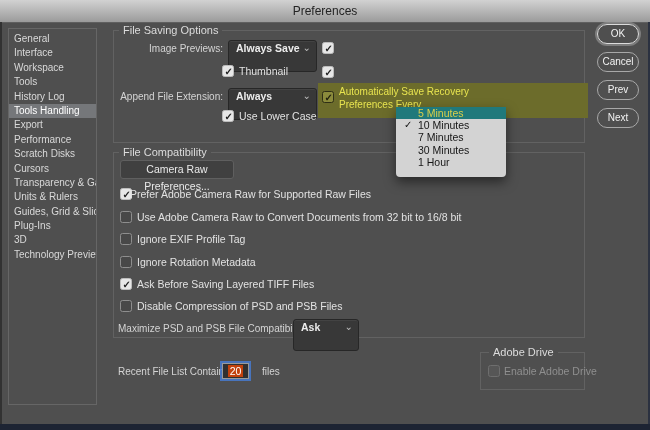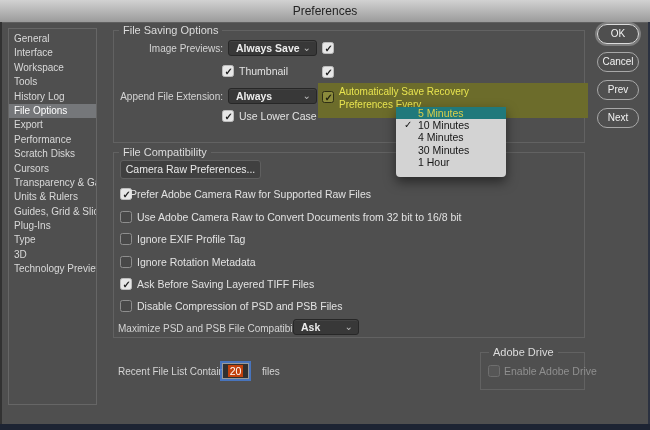--- a/index.html
+++ b/index.html
@@ -57,21 +57,21 @@
   }
   .cb.off{background:#484848;border:1px solid #8e8e8e;}
   .cb.hl{background:#8b8b3c;border:1px solid #2f2f16;}
   .cb.hl::after{
     content:"\2713";position:absolute;left:1.5px;top:-0.5px;
     font-size:10px;font-weight:bold;color:#20200d;line-height:12px;
   }
   .cb.dis{background:#565656;border:1px solid #6e6e6e;}
   
   .sel-box{
-    position:absolute;height:16px;box-sizing:border-box;background:#383838;
+    position:absolute;height:32px;box-sizing:border-box;background:#383838;
     border:1px solid #272727;border-radius:3px;
     box-shadow:inset 0 1px 0 rgba(255,255,255,.06);
     color:#ededed;font-size:10.5px;font-weight:bold;line-height:15px;padding-left:7px;
     cursor:default;white-space:nowrap;
   }
   .sel-box .chev{
     position:absolute;right:5px;top:-1px;color:#bcbcbc;font-size:10px;font-weight:normal;
   }
   
   .annot{
@@ -87,21 +87,21 @@
   .mi{
     position:relative;height:12.2px;line-height:12.2px;padding-left:22px;
     font-size:10.5px;color:#161616;white-space:nowrap;cursor:default;
   }
   .mi.sel{background:#20797b;color:#d9cf4a;}
   .mi.checked::before{
     content:"\2713";position:absolute;left:8px;top:0;font-size:10px;color:#161616;
   }
   
   .dark-btn{
-    position:absolute;left:120px;top:160px;width:141px;height:19px;box-sizing:border-box;
+    position:absolute;left:120px;top:160px;width:114px;height:19px;box-sizing:border-box;
     background:#404040;border:1px solid #5f5f5f;border-radius:3px;
     color:#eaeaea;font-size:10.5px;text-align:center;line-height:17px;cursor:default;
   }
   
   .num-input{
     position:absolute;left:222px;top:363px;width:27px;height:16px;box-sizing:border-box;
     background:#303030;border:1px solid #9a9a9a;
     box-shadow:0 0 0 2px rgba(70,125,215,.8);
     text-align:center;line-height:14px;font-size:10.5px;color:#fff;
   }
@@ -121,30 +121,29 @@
   <div class="edge-left"></div>
   <div class="edge-right"></div>
   <div class="bottom-strip"></div>
 
   <div class="sidebar">
     <div class="side-item">General</div>
     <div class="side-item">Interface</div>
     <div class="side-item">Workspace</div>
     <div class="side-item">Tools</div>
     <div class="side-item">History Log</div>
-    <div class="side-item sel">File Options</div>
+    <div class="side-item sel">Tools Handling</div>
     <div class="side-item">Export</div>
     <div class="side-item">Performance</div>
     <div class="side-item">Scratch Disks</div>
     <div class="side-item">Cursors</div>
     <div class="side-item">Transparency &amp; Gamut</div>
     <div class="side-item">Units &amp; Rulers</div>
     <div class="side-item">Guides, Grid &amp; Slices</div>
     <div class="side-item">Plug-Ins</div>
-    <div class="side-item">Type</div>
     <div class="side-item">3D</div>
     <div class="side-item">Technology Previews</div>
   </div>
 
   <div class="pill ok" style="top:24px;">OK</div>
   <div class="pill" style="top:52px;">Cancel</div>
   <div class="pill" style="top:80px;">Prev</div>
   <div class="pill" style="top:108px;">Next</div>
 
   <div class="group" style="left:113px;top:30px;width:472px;height:113px;"></div>
@@ -174,21 +173,21 @@
   <div class="cblabel" style="left:339px;top:66px;line-height:13px;margin-top:16px;">Save in Background</div>
 
   <div class="annot"></div>
   <span class="cb hl" style="left:322px;top:91px;z-index:2;"></span>
   <div class="annot-line" style="left:339px;top:86px;">Automatically Save Recovery</div>
   <div class="annot-line" style="left:339px;top:99px;">Preferences Every</div>
 
   <div class="menu">
     <div class="mi sel">5 Minutes</div>
     <div class="mi checked">10 Minutes</div>
-    <div class="mi">4 Minutes</div>
+    <div class="mi">7 Minutes</div>
     <div class="mi">30 Minutes</div>
     <div class="mi">1 Hour</div>
   </div>
 
   <div class="group" style="left:113px;top:152px;width:472px;height:186px;"></div>
   <div class="group-title" style="left:119px;top:146px;">File Compatibility</div>
 
   <div class="dark-btn">Camera Raw Preferences...</div>
 
   <span class="cb on" style="left:120px;top:188px;"></span>

